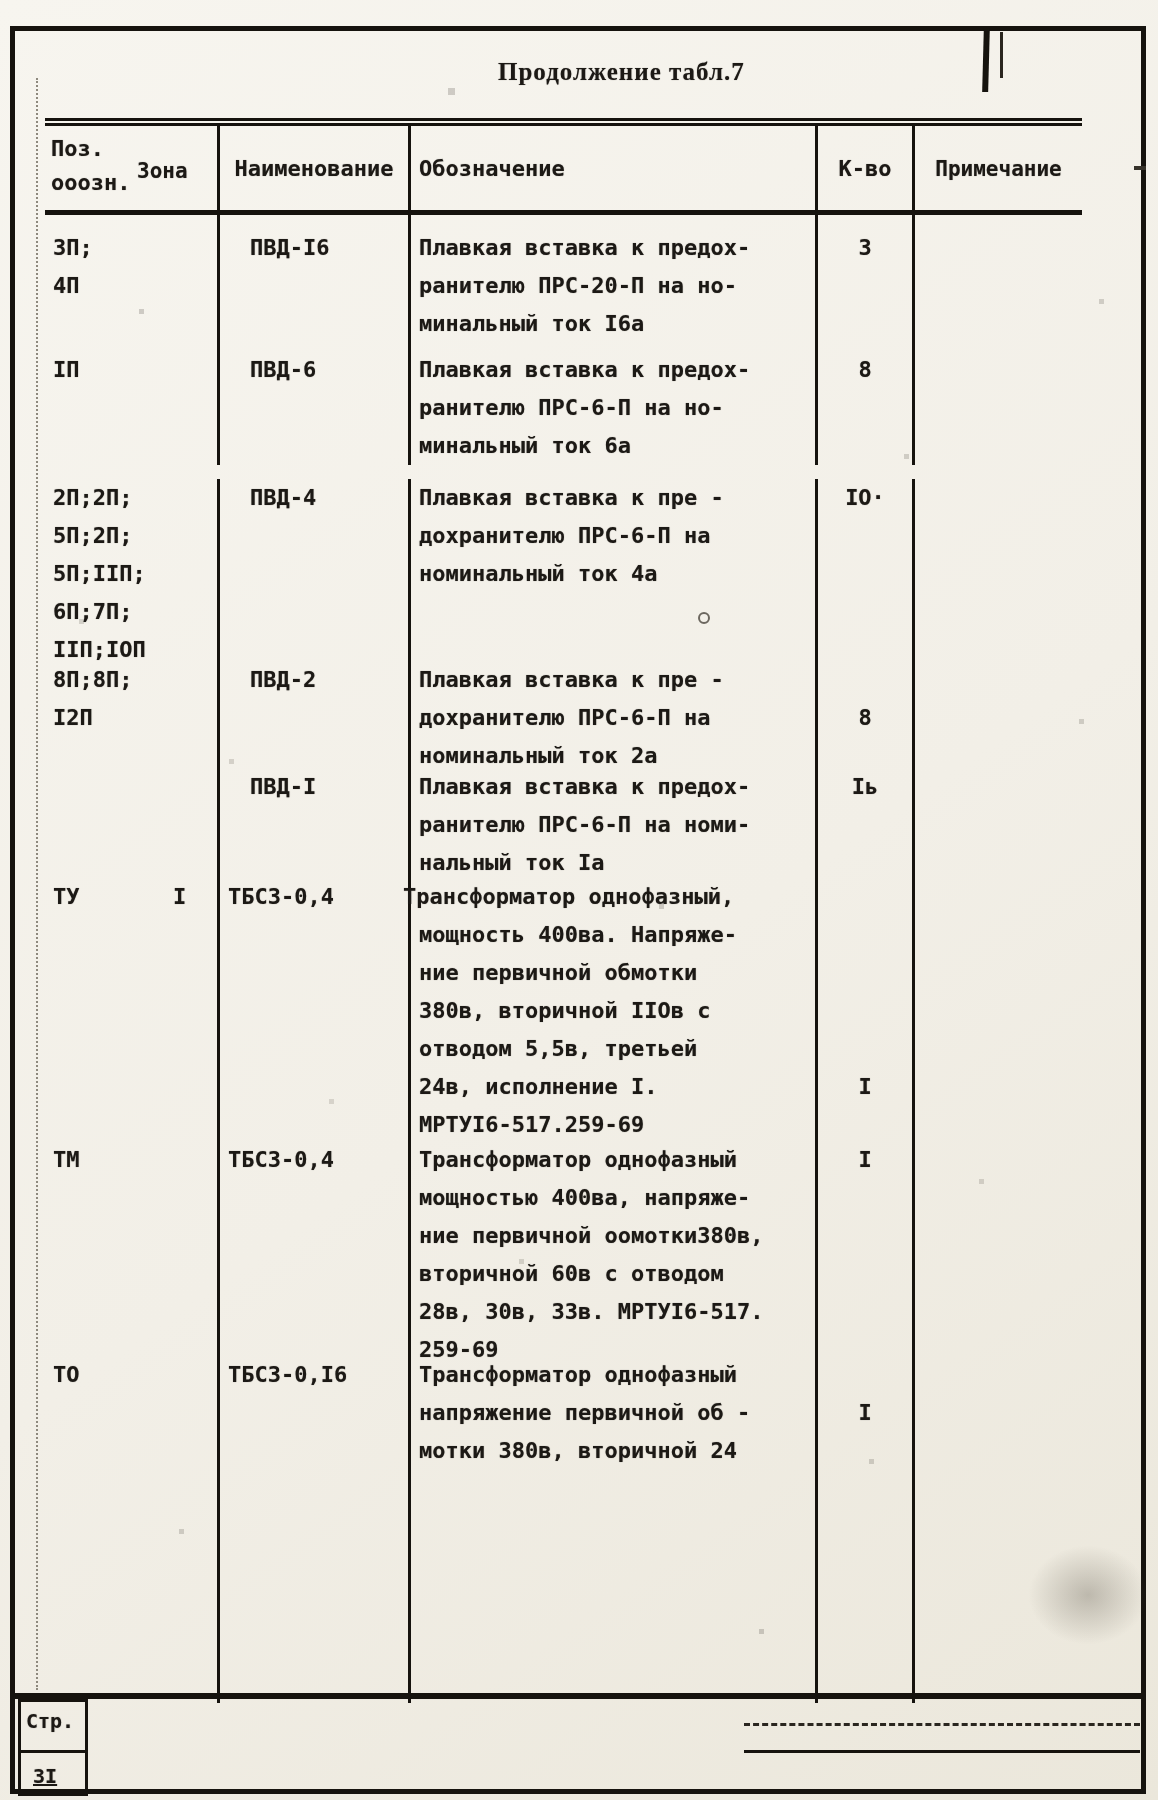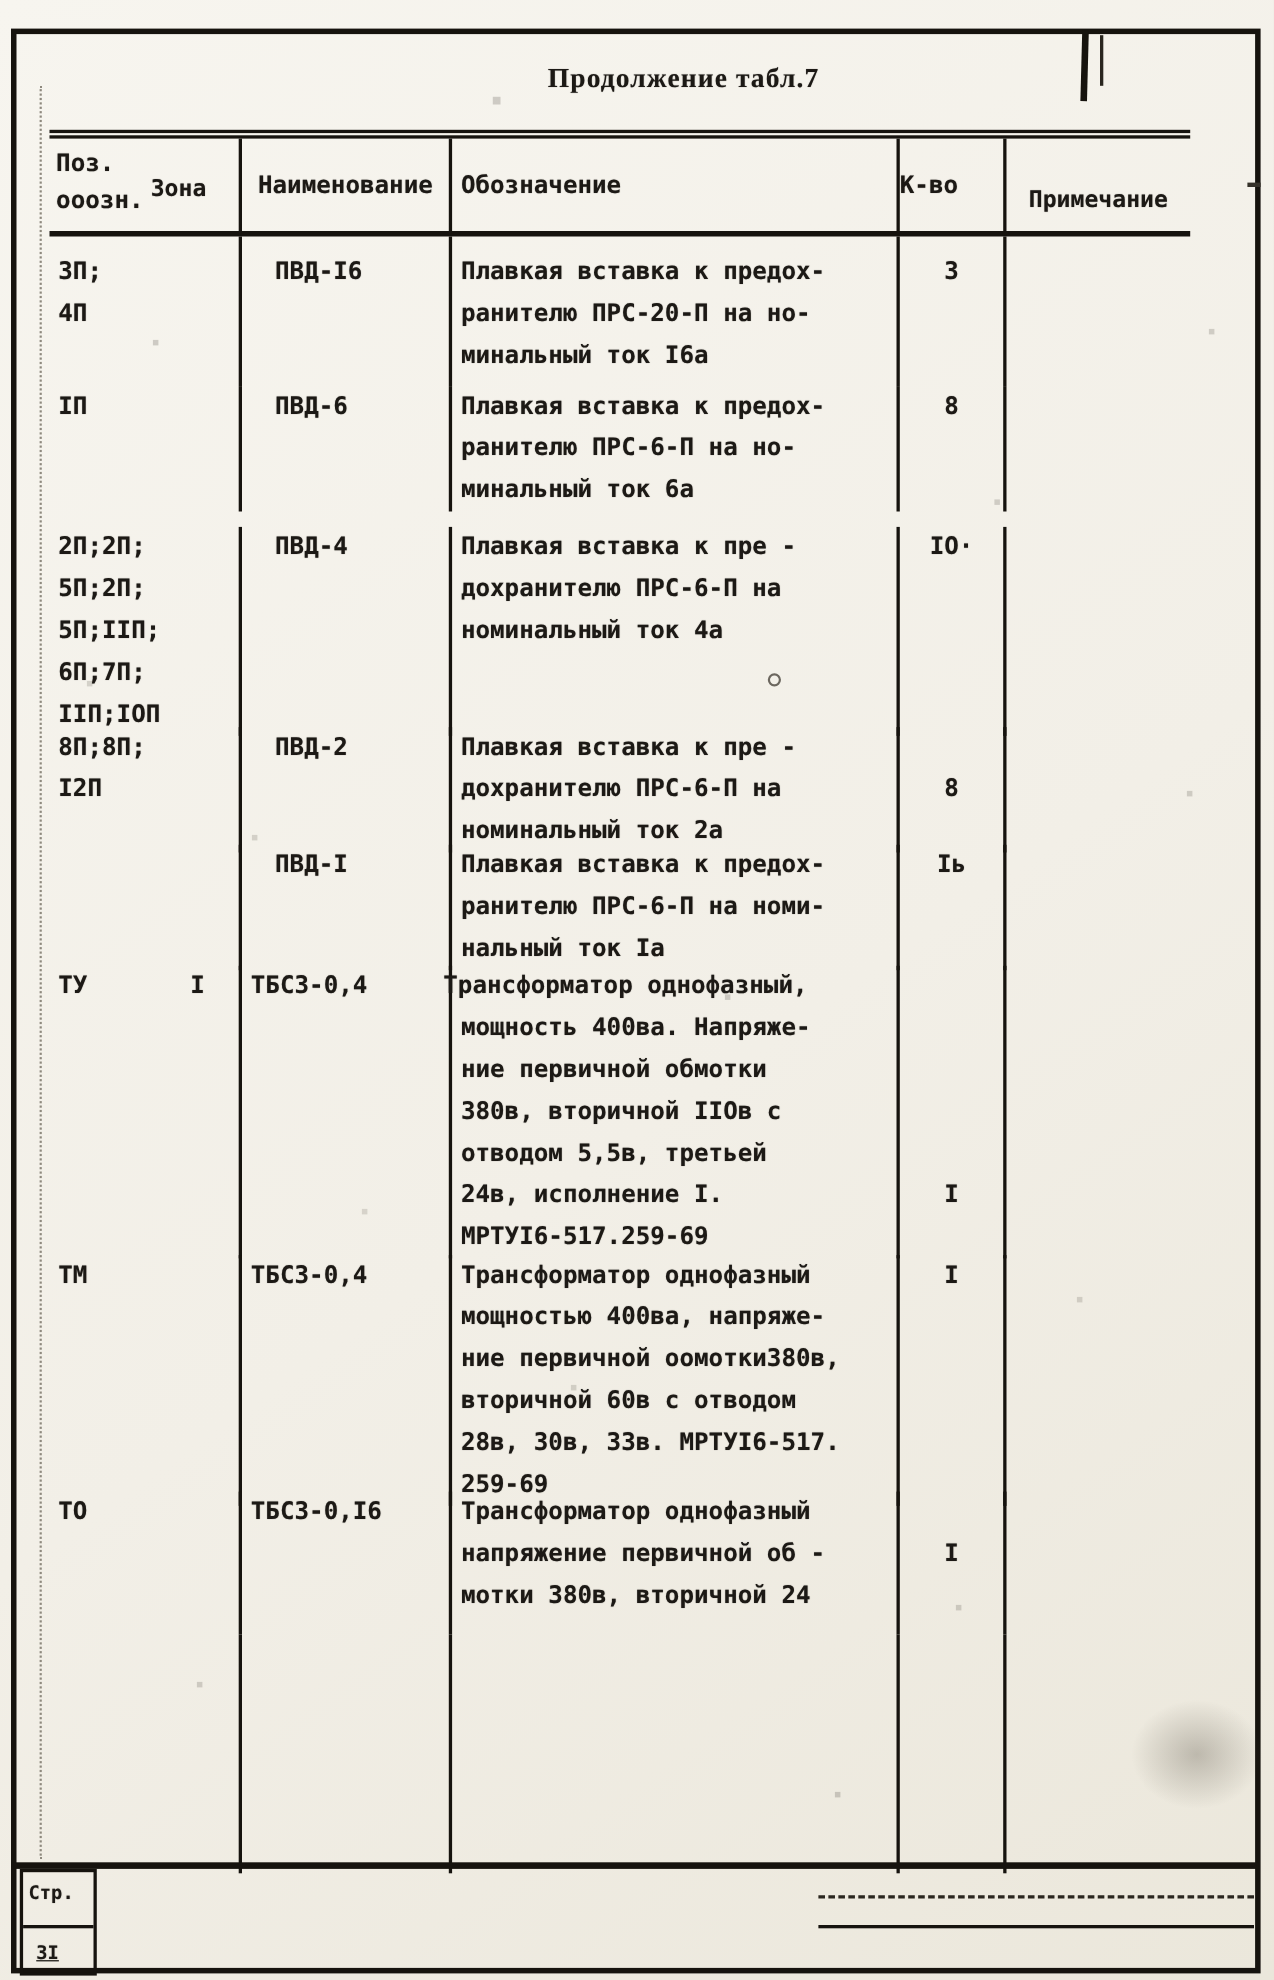--- a/index.html
+++ b/index.html
@@ -20,22 +20,22 @@
        display:flex;flex-direction:column;border-top:8px double #16130e;
        font-size:22px;line-height:38px;}
   .thead{display:grid;grid-template-columns:120px 55px 191px 407px 97px 167px;
          height:84px;border-bottom:5px solid #16130e;}
   .hc{overflow:visible;}
   .hb{border-right:3px solid #16130e;}
   .h-pos{white-space:pre-line;padding:6px 0 0 6px;line-height:34px;}
   .h-zone{padding-top:26px;margin-left:-28px;font-size:21px;}
   .h-desig{padding:24px 0 0 8px;}
   .h-name{padding-top:24px;text-align:center;}
-  .h-qty{padding-top:24px;text-align:left;}
-  .h-note{padding-top:36px;text-align:center;font-size:21px;}
+  .h-qty{padding-top:24px;text-align:center;}
+  .h-note{padding-top:24px;text-align:center;font-size:21px;}
 
   .tbody{flex:1;display:flex;flex-direction:column;}
   .trow{display:grid;grid-template-columns:175px 191px 407px 97px 167px;}
   .c{position:relative;}
   .b{border-right:3px solid #16130e;}
   .pz{display:grid;grid-template-columns:120px 55px;}
   .pos{padding-left:8px;padding-top:var(--pt,0px);white-space:pre-line;}
   .zone{padding-left:8px;padding-top:var(--pt,0px);}
   .desig{padding-left:30px;padding-top:var(--pt,0px);}
   .name{padding-left:8px;padding-top:var(--pt,0px);white-space:pre-line;}
@@ -47,21 +47,21 @@
   .r4{height:107px;--qt:38px;}
   .r5{height:110px;}
   .r6{height:263px;--qt:190px;}
   .r7{height:215px;}
   .r8{height:130px;--qt:38px;}
   .r6 .desig,.r7 .desig,.r8 .desig{padding-left:8px;}
   .r6 .name{text-indent:-16px;}
   .fillrow{flex:1;}
 
   .sep{position:absolute;left:12px;right:14px;top:1693px;border-top:6px solid #16130e;}
-  .strbox{position:absolute;left:18px;top:1699px;width:64px;height:91px;border:3px solid #16130e;font-size:17px;background:transparent;}
+  .strbox{position:absolute;left:18px;top:1699px;width:64px;height:91px;border:3px solid #16130e;font-size:20px;background:transparent;}
   .strbox .lab{height:42px;border-bottom:3px solid #16130e;padding:6px 0 0 5px;line-height:26px;}
   .strbox .val{padding:10px 0 0 12px;line-height:26px;text-decoration:underline;}
   .doccode{position:absolute;left:420px;top:1812px;font-size:24px;letter-spacing:3px;}
 
   .stamp{position:absolute;left:744px;top:1699px;width:396px;height:91px;
          border-left:4px solid #16130e;display:grid;
          grid-template-columns:46px 66px 142px 82px 56px;}
   .sc{border-right:3px solid #16130e;display:flex;align-items:flex-end;justify-content:center;
       font-size:19px;padding-bottom:6px;overflow:visible;white-space:nowrap;}
   .sc:last-child{border-right:none;}

